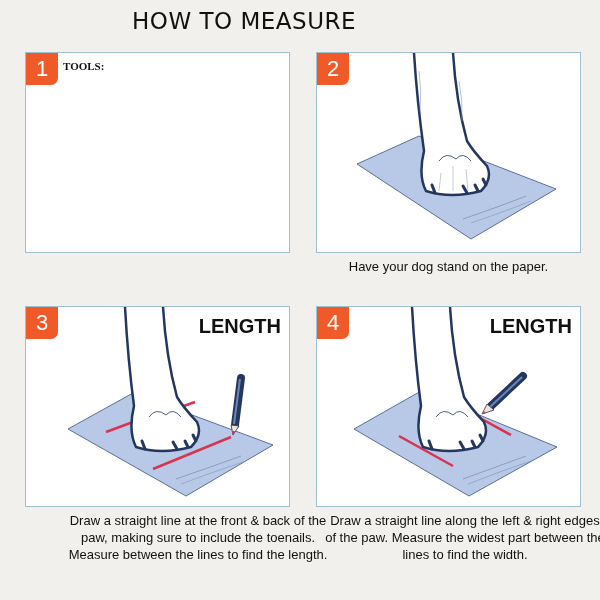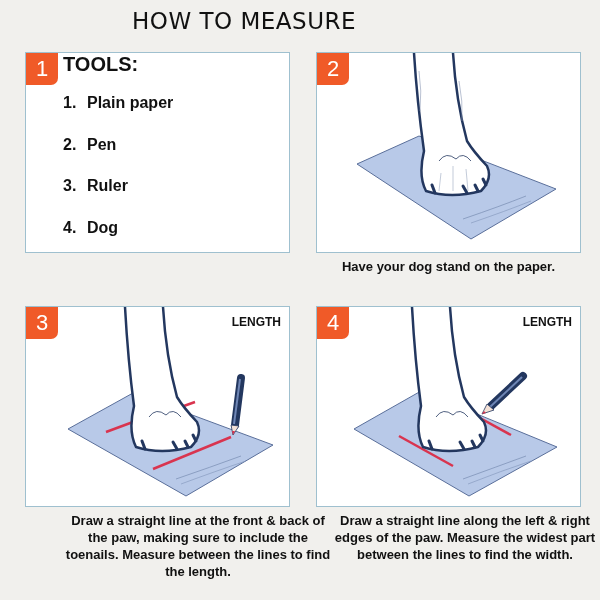--- a/index.html
+++ b/index.html
@@ -13,44 +13,38 @@
     line-height:34px;
   }
   .panel {
     position:absolute; background:#fff; border:1.5px solid #9fc0cf; box-sizing:border-box; overflow:hidden;
   }
   .badge {
     position:absolute; left:0; top:0; width:32px; height:32px; background:#f05a28; color:#fff;
     font-size:22px; line-height:32px; text-align:center; border-bottom-right-radius:7px;
     font-family: "Liberation Sans", sans-serif;
   }
-  .tools-head { position:absolute; left:37px; top:0; font-weight:bold; font-size:20px; }
+  .tools-head { position:absolute; left:37px; top:7px; font-weight:bold; font-size:11px;font-family:Liberation Serif, serif; }
   .tools-list { position:absolute; left:37px; top:40px; margin:0; padding:0; list-style:none; }
   .tools-list li { font-weight:bold; font-size:16px; height:41.5px; line-height:20px; }
   .tools-list .num { display:inline-block; width:24px; }
-  .corner-label { position:absolute; right:8px; top:8px; font-weight:bold; font-size:12px; }
+  .corner-label { position:absolute; right:8px; top:8px; font-weight:bold; font-size:20px; }
   .caption {
-    position:absolute; text-align:center; font-weight:bold; font-size:13px; line-height:17px; color:#111;
+    position:absolute; text-align:center; font-weight:normal; font-size:13px; line-height:17px; color:#111;
   }
   svg { position:absolute; left:0; top:0; }
 </style>
 </head>
 <body>
 
 <div class="title">HOW TO MEASURE</div>
 
 <div class="panel" style="left:25px; top:52px; width:265px; height:201px;">
   <div class="badge">1</div>
   <div class="tools-head">TOOLS:</div>
-  <ul class="tools-list">
-    <li><span class="num">1.</span><span>Plain paper</span></li>
-    <li><span class="num">2.</span><span>Pen</span></li>
-    <li><span class="num">3.</span><span>Ruler</span></li>
-    <li><span class="num">4.</span><span>Dog</span></li>
-  </ul>
 </div>
 
 <div class="panel" style="left:316px; top:52px; width:265px; height:201px;">
   <svg width="265" height="201" viewBox="316 52 265 201">
     <polygon points="356,163 418,135 555,188 470,238" fill="#b8c9e8" stroke="#5a6f9a" stroke-width="1"></polygon>
     <path d="M462,218 Q500,205 525,195" stroke="#7f93b8" stroke-width="0.8" fill="none"></path>
     <path d="M470,222 Q505,210 530,200" stroke="#7f93b8" stroke-width="0.6" fill="none"></path>
     <path d="M413,52 Q416,100 423,150 Q417,175 425,190 Q450,198 480,190 Q492,178 486,165 Q472,150 466,140 Q455,100 452,52 Z" fill="#fff"></path>
     <path d="M413,52 Q416,100 423,150 Q417,175 425,190 Q450,198 480,190 Q492,178 486,165 Q472,150 466,140 Q455,100 452,52" fill="none" stroke="#23375f" stroke-width="2.5"></path>
     <path d="M438,160 Q445,150 455,158 Q462,150 470,160" fill="none" stroke="#23375f" stroke-width="0.8"></path>

